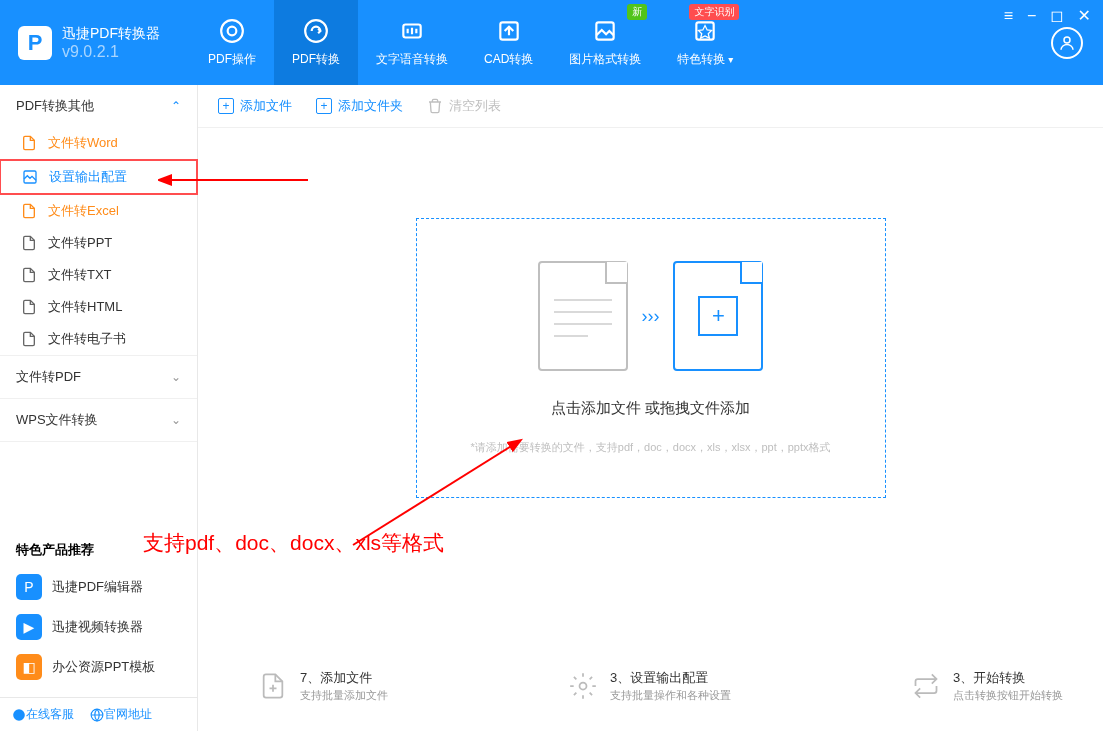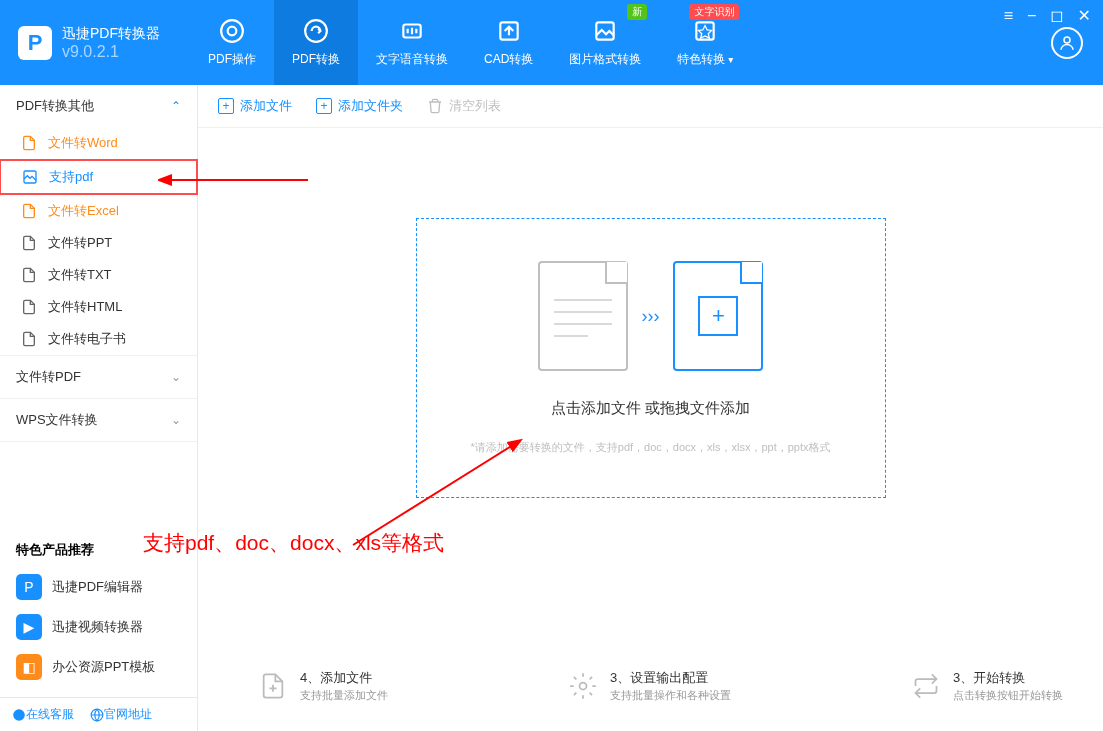--- a/index.html
+++ b/index.html
@@ -194,21 +194,21 @@
             </span>
           <span>文件转Word</span>
         </div>
         <div class="sidebar-item selected">
           <span class="sidebar-item-icon">
               <svg width="16" height="16" viewBox="0 0 24 24" fill="none" stroke="currentColor" stroke-width="2">
                 <rect x="3" y="3" width="18" height="18" rx="2"></rect>
                 <path d="M3 15l5-5 4 4 3-3 6 6"></path>
               </svg>
             </span>
-          <span>支持pdf</span>
+          <span>设置输出配置</span>
         </div>
         <div class="sidebar-item highlight">
           <span class="sidebar-item-icon">
               <svg width="16" height="16" viewBox="0 0 24 24" fill="none" stroke="currentColor" stroke-width="2">
                 <path d="M14 2H6a2 2 0 0 0-2 2v16a2 2 0 0 0 2 2h12a2 2 0 0 0 2-2V8z"></path>
                 <path d="M14 2v6h6"></path>
               </svg>
             </span>
           <span>文件转Excel</span>
         </div>
@@ -361,21 +361,21 @@
 
     <div class="steps">
       <div class="step">
         <span class="step-icon">
             <svg width="28" height="28" viewBox="0 0 24 24" fill="none" stroke="#bbb" stroke-width="1.5">
               <path d="M14 2H6a2 2 0 0 0-2 2v16a2 2 0 0 0 2 2h12a2 2 0 0 0 2-2V8z"></path>
               <path d="M14 2v6h6M12 11v6M9 14h6"></path>
             </svg>
           </span>
         <div class="step-text">
-          <div class="step-title">4、添加文件</div>
+          <div class="step-title">7、添加文件</div>
           <div class="step-sub">支持批量添加文件</div>
         </div>
       </div>
       <div class="step">
         <span class="step-icon">
             <svg width="28" height="28" viewBox="0 0 24 24" fill="none" stroke="#bbb" stroke-width="1.5">
               <circle cx="12" cy="12" r="3"></circle>
               <path d="M12 1v3M12 20v3M4.2 4.2l2.1 2.1M17.7 17.7l2.1 2.1M1 12h3M20 12h3M4.2 19.8l2.1-2.1M17.7 6.3l2.1-2.1"></path>
             </svg>
           </span>

